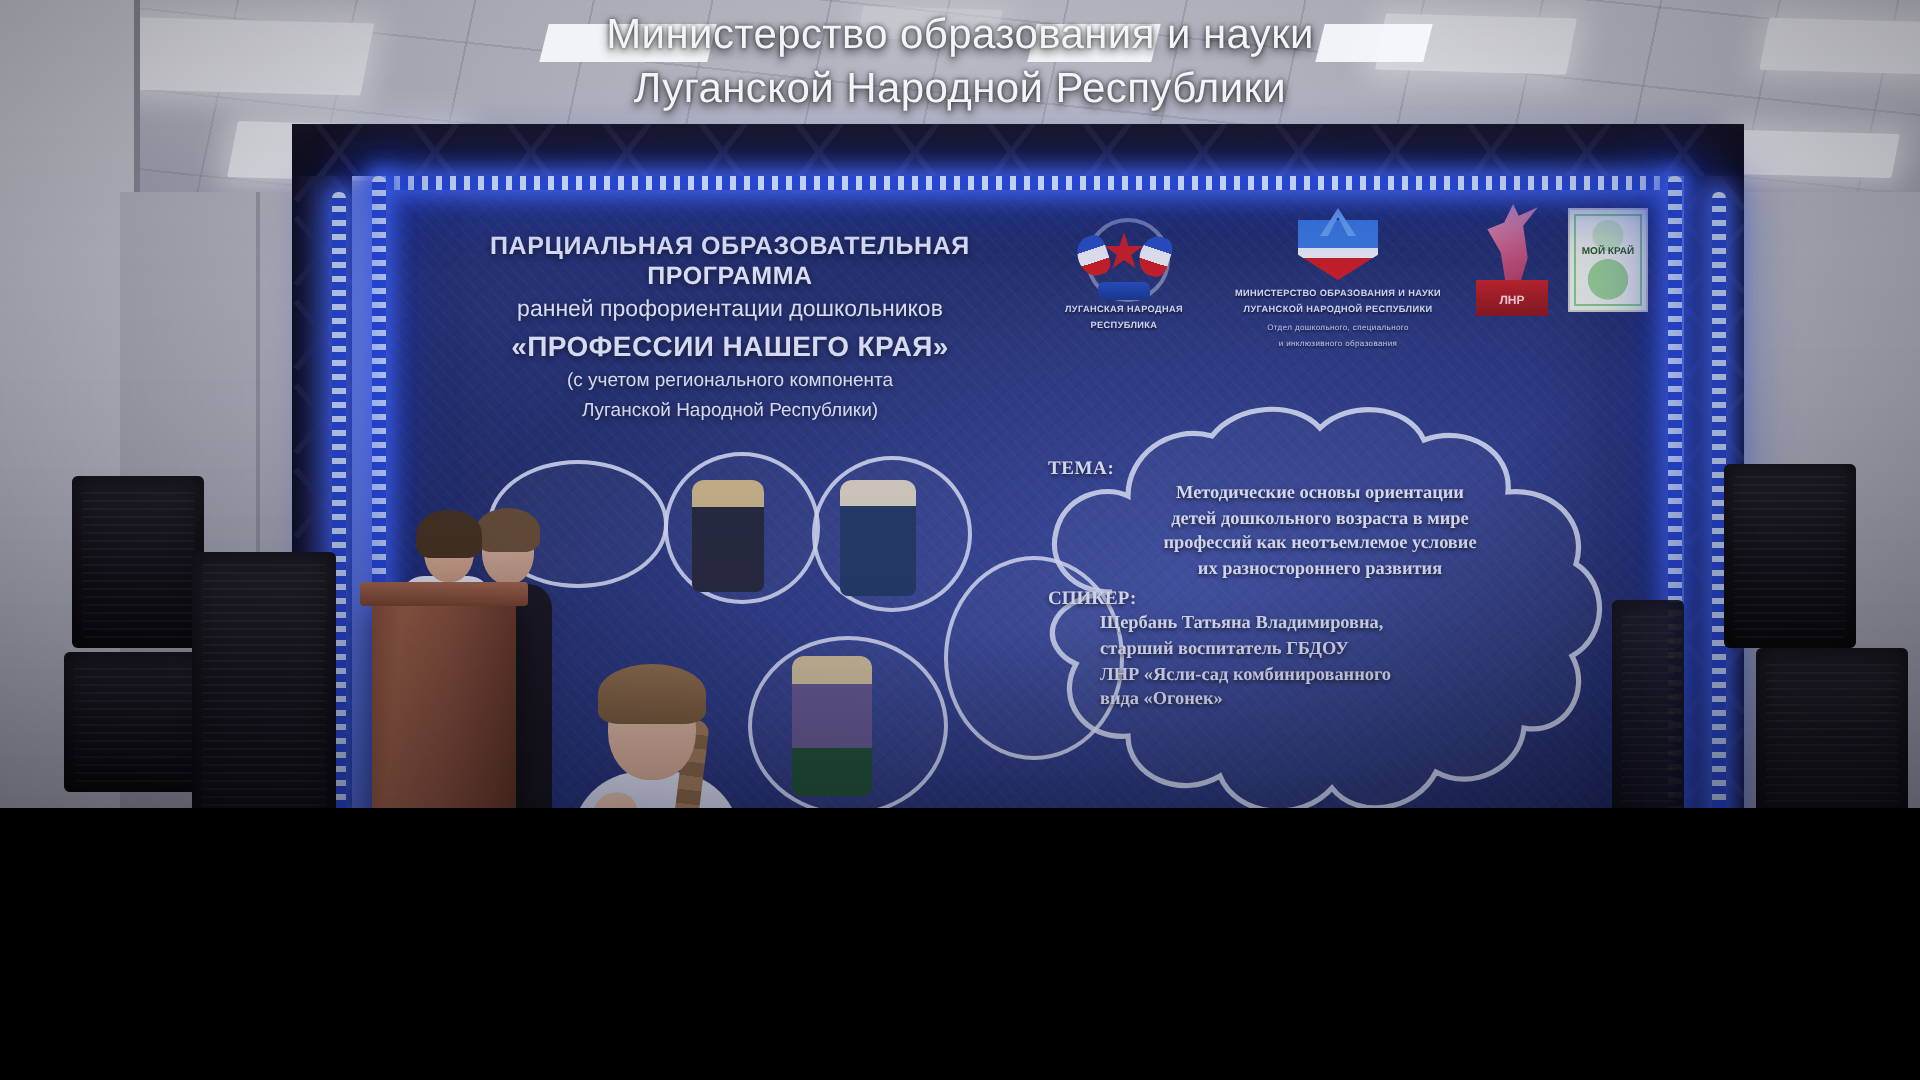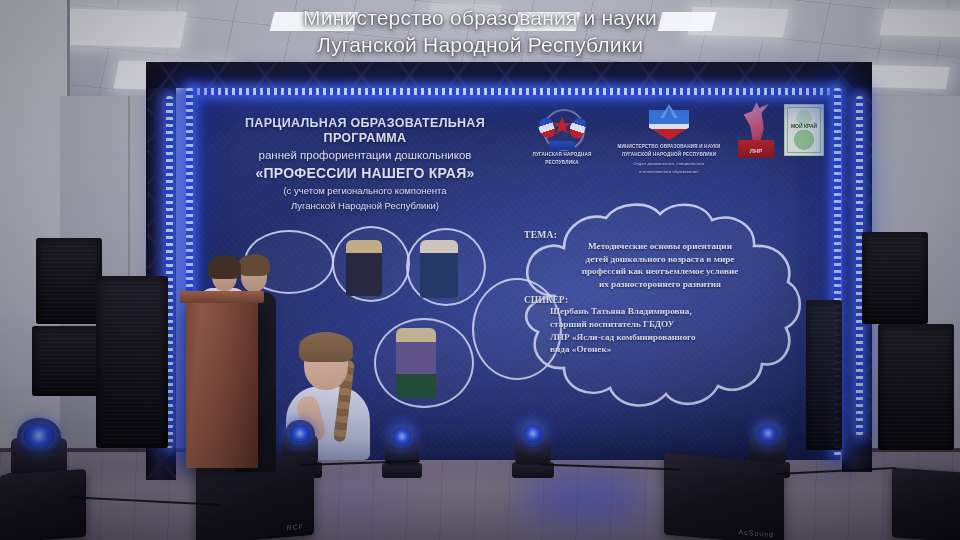--- a/index.html
+++ b/index.html
@@ -1,17 +1,17 @@
 <!DOCTYPE html>
 <html lang="ru"><head>
 <meta charset="utf-8">
 <style>
   html,body{margin:0;padding:0;background:#000;}
   #stage{
-    position:relative;width:960px;height:540px;overflow:hidden;
+    position:relative;width:960px;height:404px;overflow:hidden;
     font-family:"Liberation Sans", sans-serif;
     background:#2a2c38;
   }
   
   .room{position:absolute;inset:0;
     background:linear-gradient(180deg,#c9cacf 0%,#bcbdc4 12%,#b2b3bb 22%,#a9aab3 34%,#9b9ca8 46%,#8e8fa0 58%,#7e7f92 70%,#6f7085 84%,#5f6076 100%);
   }
   .ceiling{position:absolute;left:0;top:0;width:960px;height:118px;
     background:linear-gradient(180deg,#d3d5da 0%,#c6c8d0 40%,#b6b8c3 75%,#a9abb8 100%);
   }

